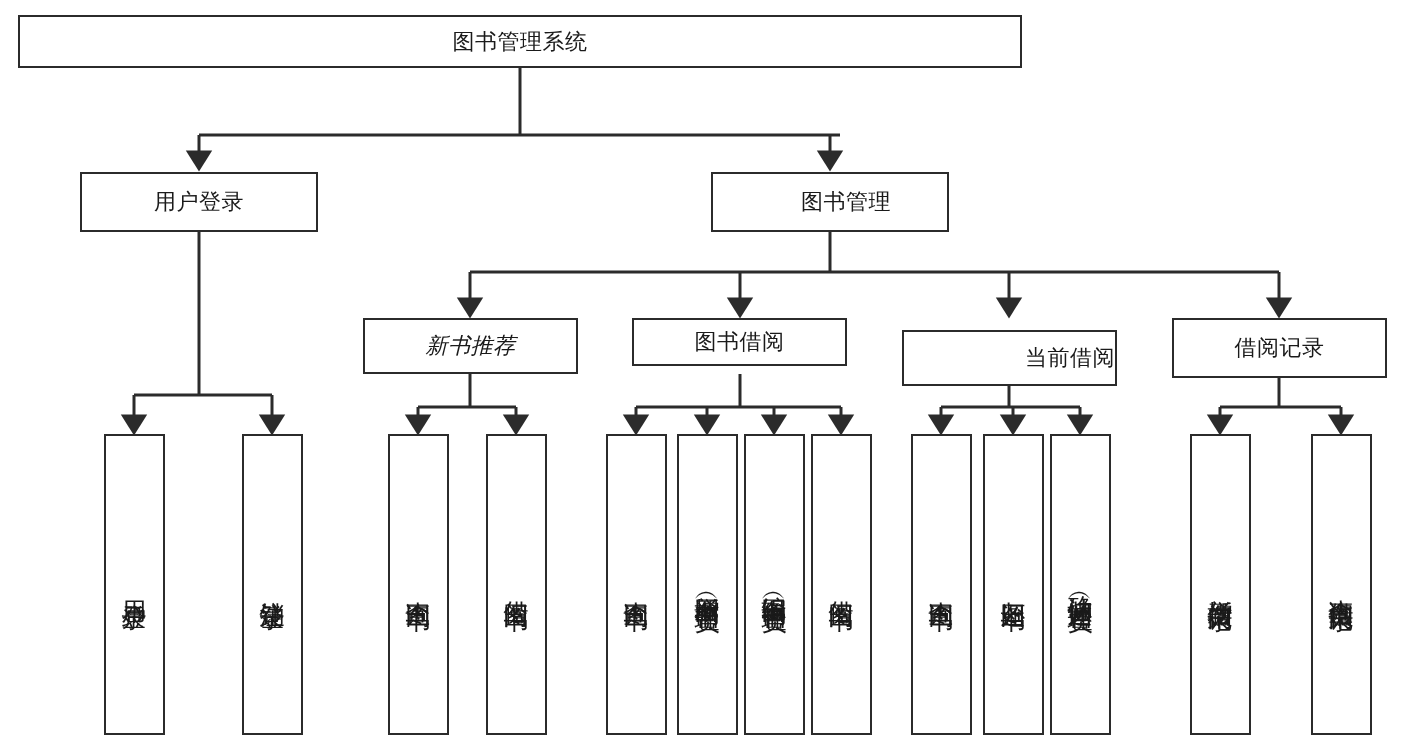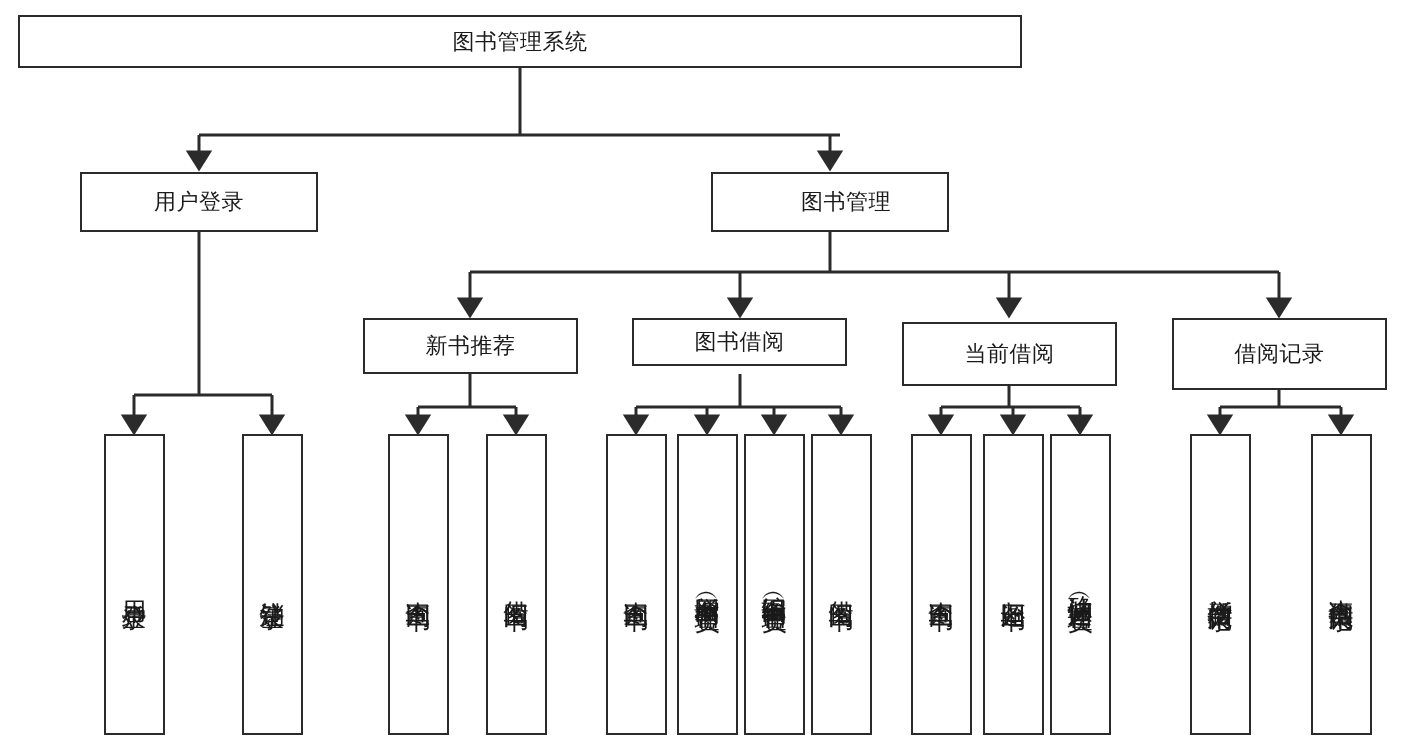--- a/index.html
+++ b/index.html
@@ -127,30 +127,30 @@
 
   <div id="level2-nodes">
       <div class="node horizontal" style="left: 80px; top: 172px; width: 238px; height: 60px;">
         <span class="label">用户登录</span>
       </div>
       <div class="node horizontal" style="left: 711px; top: 172px; width: 238px; height: 60px; padding-left: 32px;">
         <span class="label">图书管理</span>
       </div>
     </div>
   <div id="level3-nodes">
-      <div class="node horizontal" style="left: 363px; top: 318px; width: 215px; height: 56px;">
+      <div class="node horizontal" style="left: 363px; top: 318px; width: 215px; height: 56px; font-style: italic;">
         <span class="label">新书推荐</span>
       </div>
       <div class="node horizontal" style="left: 632px; top: 318px; width: 215px; height: 48px;">
         <span class="label">图书借阅</span>
       </div>
-      <div class="node horizontal" style="left: 902px; top: 322px; width: 215px; height: 64px;">
+      <div class="node horizontal" style="left: 902px; top: 330px; width: 215px; height: 56px; justify-content: flex-end;">
         <span class="label">当前借阅</span>
       </div>
-      <div class="node horizontal" style="left: 1172px; top: 318px; width: 215px; height: 72px;">
+      <div class="node horizontal" style="left: 1172px; top: 318px; width: 215px; height: 60px;">
         <span class="label">借阅记录</span>
       </div>
     </div>
   <div id="leaf-nodes">
       <div class="node vertical" style="left: 104px; top: 434px; width: 61px; height: 301px;">
         <span class="label">用户登录</span>
       </div>
       <div class="node vertical" style="left: 242px; top: 434px; width: 61px; height: 301px;">
         <span class="label">注销登录</span>
       </div>

